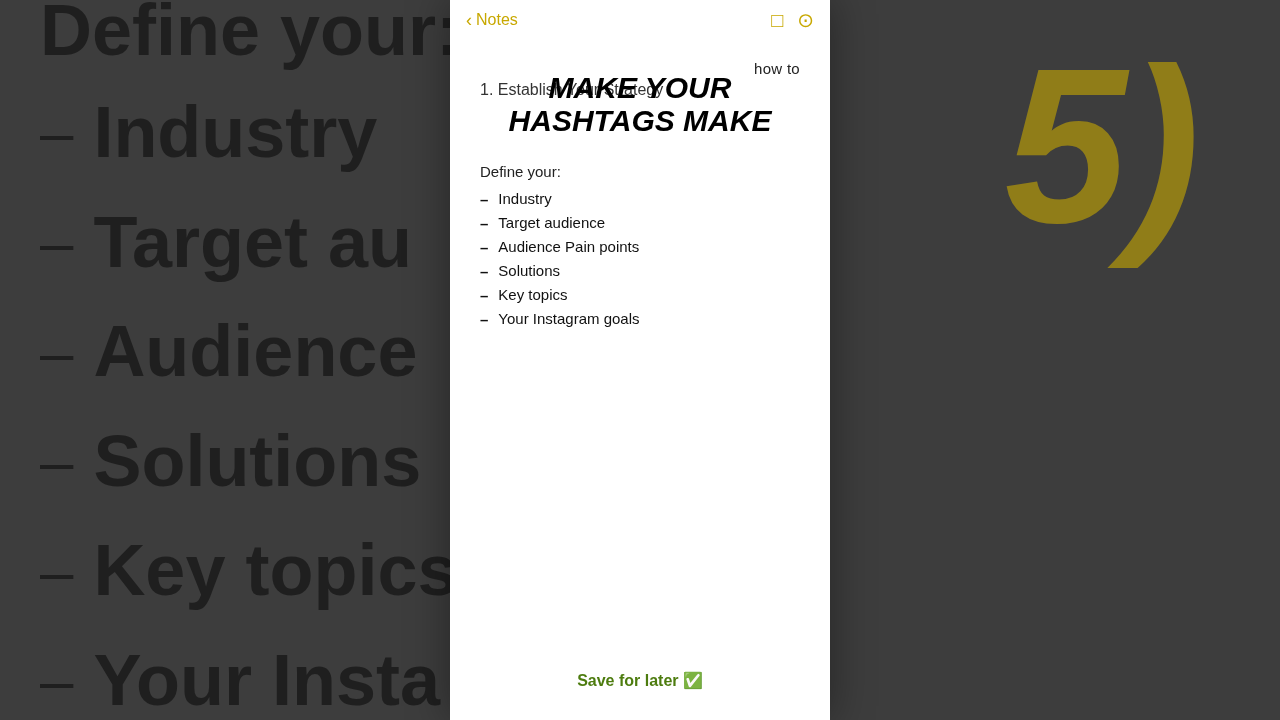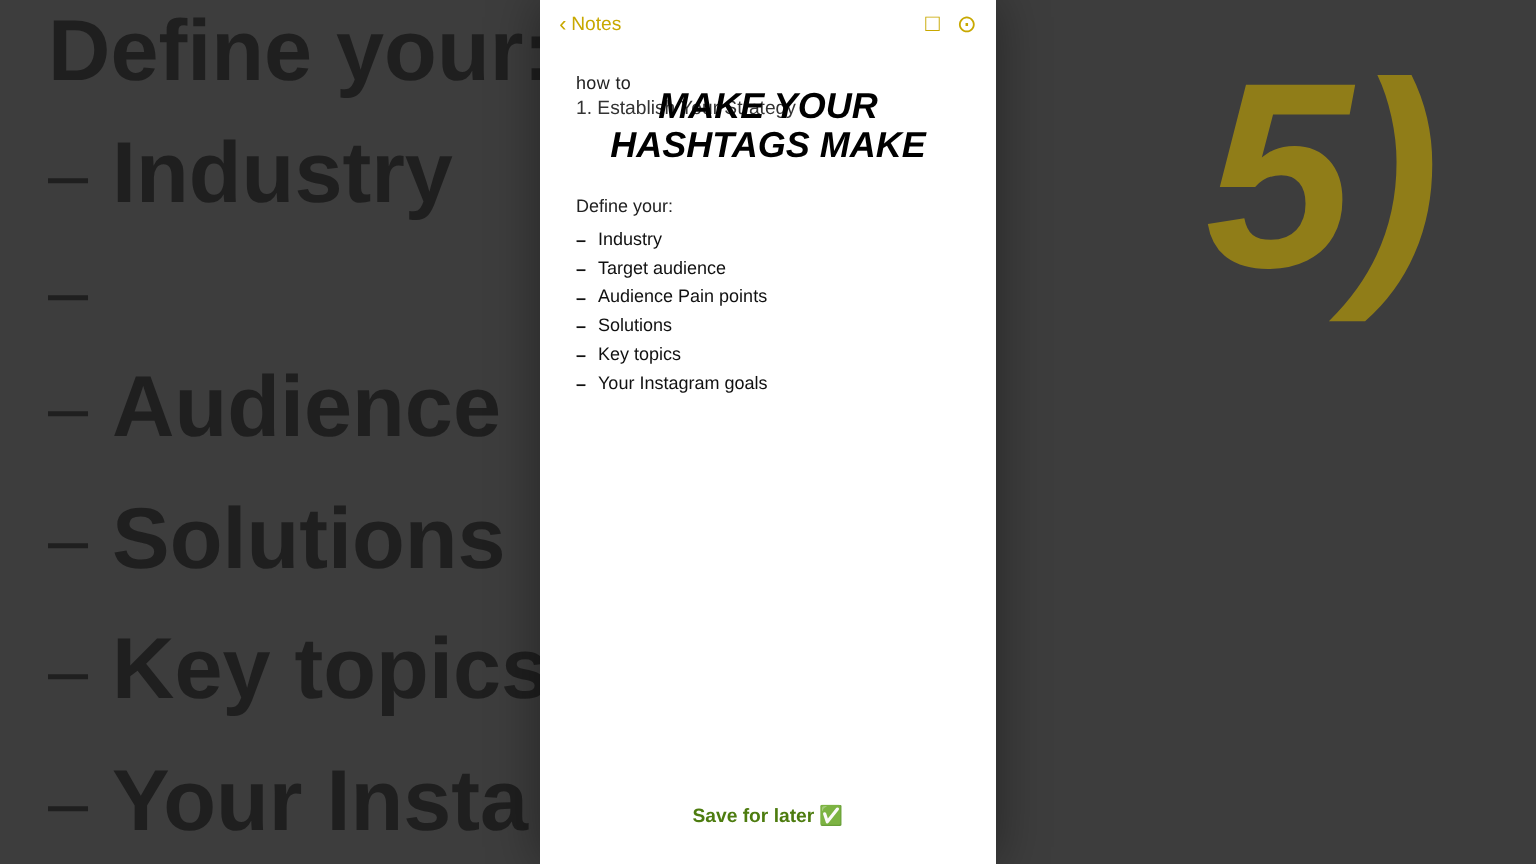--- a/index.html
+++ b/index.html
@@ -123,21 +123,21 @@
       color: #c8a800;
       font-size: 20px;
     }
 
     
     .content-area {
       flex: 1;
       padding: 20px 30px 30px;
       display: flex;
       flex-direction: column;
-      align-items: flex-start;
+      align-items: flex-end;
     }
 
     .subtitle {
       font-size: 15px;
       font-weight: 400;
       color: #222;
       text-align: center;
       margin-bottom: 4px;
       letter-spacing: 0.3px;
     }
@@ -223,20 +223,21 @@
 
 <div class="bg-layer">
   <div class="bg-left">
     <div class="bg-text-large">Define your:</div>
     <div class="bg-text-dash">
       <span class="bg-dash">–</span>
       <span class="bg-text-large">Industry</span>
     </div>
     <div class="bg-text-dash">
       <span class="bg-dash">–</span>
+      <span class="bg-text-large">Target au</span>
     </div>
     <div class="bg-text-dash">
       <span class="bg-dash">–</span>
       <span class="bg-text-large">Audience</span>
     </div>
     <div class="bg-text-dash">
       <span class="bg-dash">–</span>
       <span class="bg-text-large">Solutions</span>
     </div>
     <div class="bg-text-dash">

